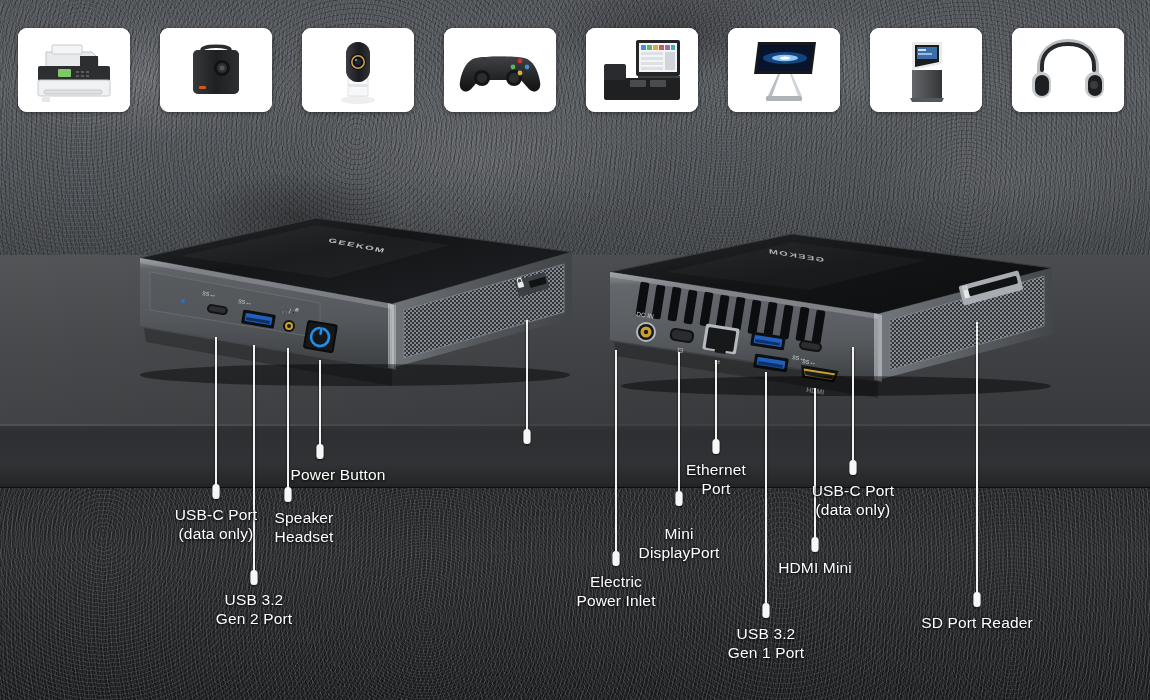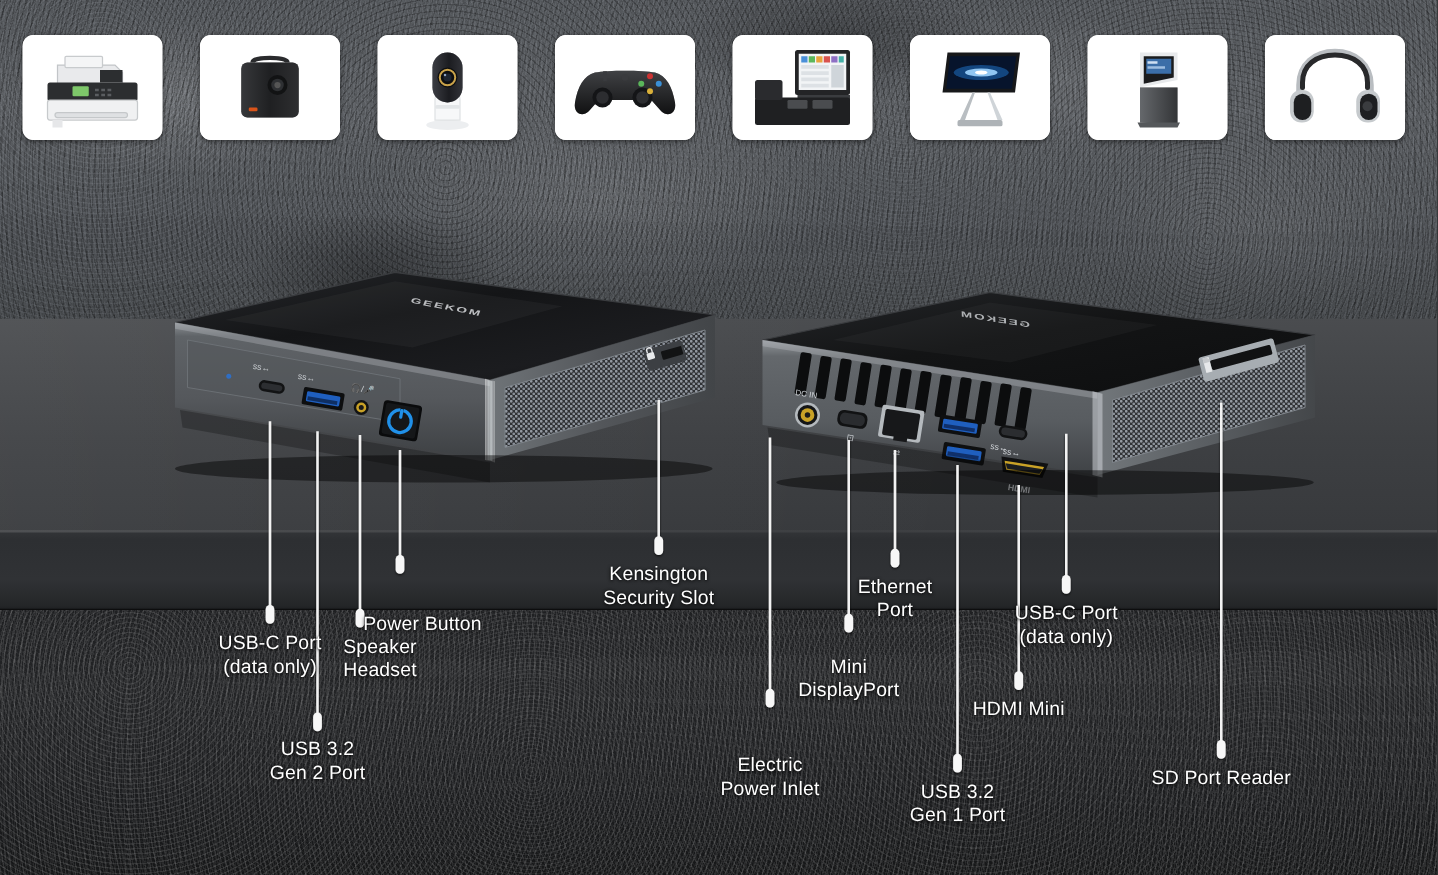--- a/index.html
+++ b/index.html
@@ -535,24 +535,22 @@
       <rect x="973.5" y="592" width="7" height="15" rx="3.5" fill="#f7f7f7"></rect>
     </g>
   </svg>
 
   <div class="callout" style="left:216px;top:505px">USB-C Port
 (data only)</div>
   <div class="callout" style="left:254px;top:590px">USB 3.2
 Gen 2 Port</div>
   <div class="callout" style="left:304px;top:508px">Speaker
 Headset</div>
-  <div class="callout" style="left:338px;top:490px">Power Button</div>
-  <div class="callout" style="left:527px;top:450px">Kensington
-Security Slot</div>
-  <div class="callout" style="left:616px;top:603px">Electric
+  <div class="callout" style="left:338px;top:465px">Power Button</div>
+  <div class="callout" style="left:616px;top:572px">Electric
 Power Inlet</div>
   <div class="callout" style="left:679px;top:524px">Mini
 DisplayPort</div>
   <div class="callout" style="left:716px;top:460px">Ethernet
 Port</div>
   <div class="callout" style="left:766px;top:624px">USB 3.2
 Gen 1 Port</div>
   <div class="callout" style="left:815px;top:558px">HDMI Mini</div>
   <div class="callout" style="left:853px;top:481px">USB-C Port
 (data only)</div>

